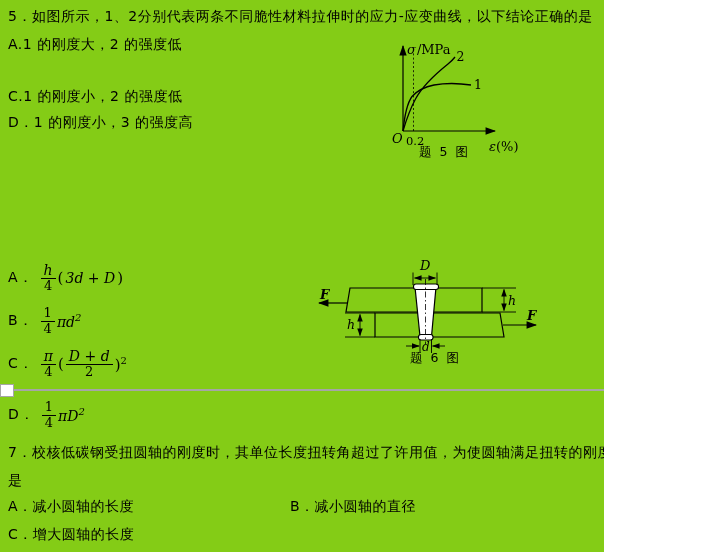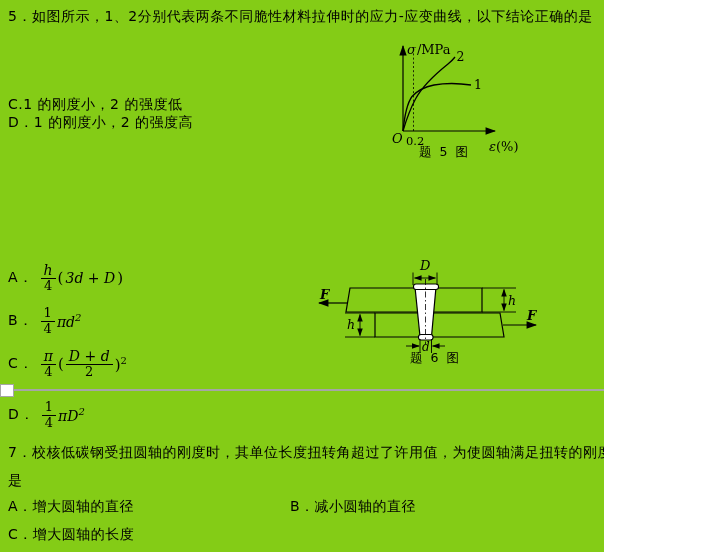--- a/index.html
+++ b/index.html
@@ -32,22 +32,23 @@
   .sv-up{font-family:"DejaVu Serif","Liberation Serif",serif;}
   .sv-cn{font-family:"DejaVu Sans","Liberation Sans",sans-serif;letter-spacing:2px;}
   .stroke{stroke:#000;fill:none;}
 </style>
 </head>
 <body>
 
 <div id="page">
 
   <div class="t" style="left:8px;top:8px">5．如图所示，1、2分别代表两条不同脆性材料拉伸时的应力-应变曲线，以下结论正确的是</div>
-  <div class="t" style="left:8px;top:96px">C.1 的刚度小，2 的强度低</div>
-  <div class="t" style="left:8px;top:114px">D．1 的刚度小，2 的强度高</div>
+  <div class="t" style="left:8px;top:36px">A.1 的刚度大，2 的强度低</div>
+  <div class="t" style="left:8px;top:88px">C.1 的刚度小，2 的强度低</div>
+  <div class="t" style="left:8px;top:114px">D．1 的刚度小，3 的强度高</div>
 
   <svg style="left:388px;top:35px" width="160" height="128" viewBox="0 0 160 128">
     <defs>
       <marker id="ah5" viewBox="0 0 10 8" refX="9" refY="4" markerWidth="9" markerHeight="7" orient="auto-start-reverse">
         <path d="M0,0.5 L10,4 L0,7.5 z" fill="#000"></path>
       </marker>
     </defs>
 
     <line class="stroke" x1="15" y1="96" x2="15" y2="11" stroke-width="1.2" marker-end="url(#ah5)"></line>
     <line class="stroke" x1="15" y1="96" x2="107" y2="96" stroke-width="1.2" marker-end="url(#ah5)"></line>
@@ -153,17 +154,17 @@
 
     <text class="sv-cn" x="102" y="106" font-size="12.5">题 6 图</text>
   </svg>
 
   <div class="pb-line"></div>
   <div class="pb-sq pb-sq-l"></div>
   <div class="pb-sq pb-sq-r"></div>
 
   <div class="t" style="left:8px;top:444px">7．校核低碳钢受扭圆轴的刚度时，其单位长度扭转角超过了许用值，为使圆轴满足扭转的刚度要求，可采取的措施</div>
   <div class="t" style="left:8px;top:472px">是</div>
-  <div class="t" style="left:8px;top:498px">A．增大圆轴的直径</div>
+  <div class="t" style="left:8px;top:498px">A．减小圆轴的长度</div>
   <div class="t" style="left:290px;top:498px">B．减小圆轴的直径</div>
   <div class="t" style="left:8px;top:526px">C．增大圆轴的长度</div>
 
 </div>
 
 </body></html>

